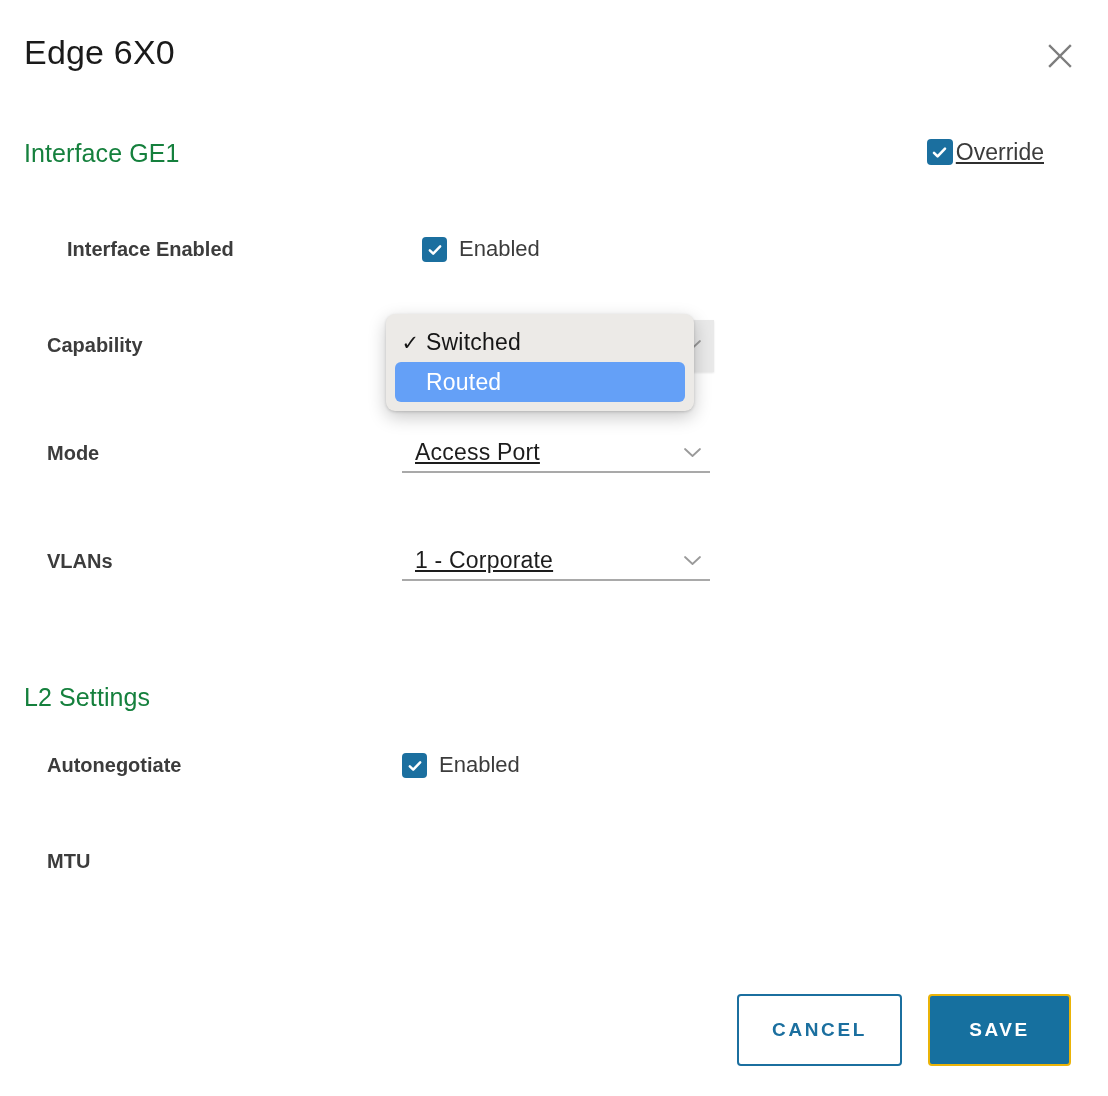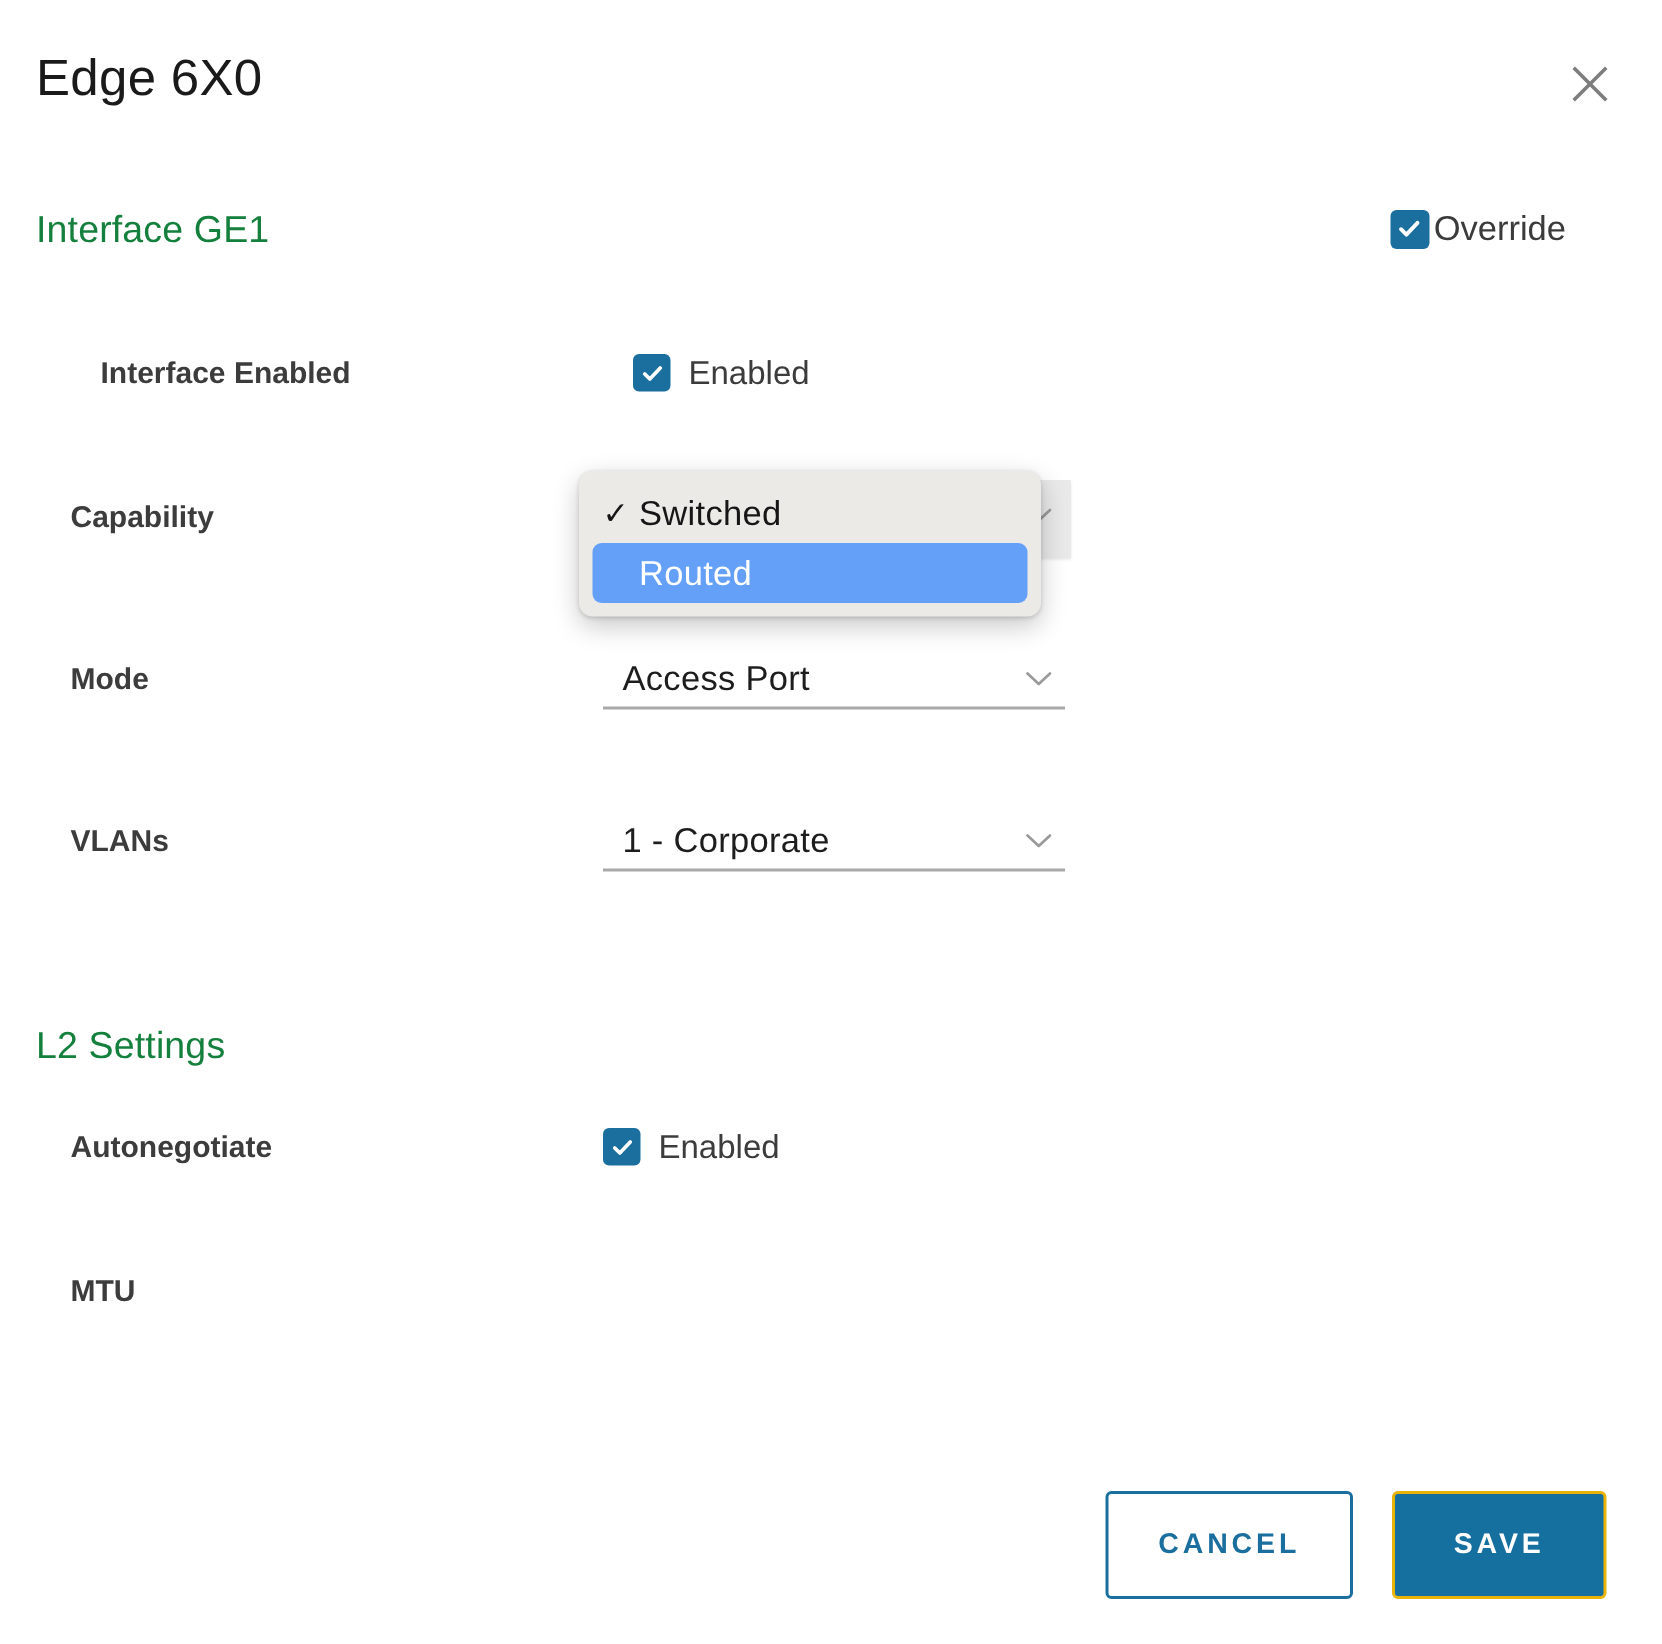--- a/index.html
+++ b/index.html
@@ -59,22 +59,23 @@
   }
   #heading-interface { top: 139px; }
   #heading-l2 { top: 655px; margin-top: 28px; }
 
   
   .override-group {
     position: absolute;
     right: 64px;
     top: 139px;
     display: flex;
-    align-items: center;
+    align-items: flex-start;
     gap: 3px;
+    text-decoration: underline;
   }
   .override-label {
     font-size: 23px;
     font-weight: 400;
     color: #3b3b3b;
   }
 
   
   .cbox {
     width: 26px;
@@ -114,21 +115,21 @@
     position: absolute;
     left: 402px;
     top: 0;
     height: 40px;
     display: flex;
     align-items: center;
   }
 
   .check-value {
     display: flex;
-    align-items: flex-start;
+    align-items: flex-end;
     gap: 12px;
   }
   .check-value-text {
     font-size: 22px;
     font-weight: 400;
     color: #3c3c3c;
   }
 
   
   .uselect {
@@ -142,20 +143,21 @@
     box-sizing: border-box;
     cursor: pointer;
     background: transparent;
   }
   .uselect .uvalue {
     font-size: 23px;
     font-weight: 400;
     color: #1d1d1d;
     padding-left: 13px;
     letter-spacing: 0.2px;
+    text-decoration: underline;
   }
   .uselect .chev {
     margin-right: 8px;
     display: flex;
     align-items: center;
   }
   .uselect .chev svg { display: block; }
 
   
   .uinput {

